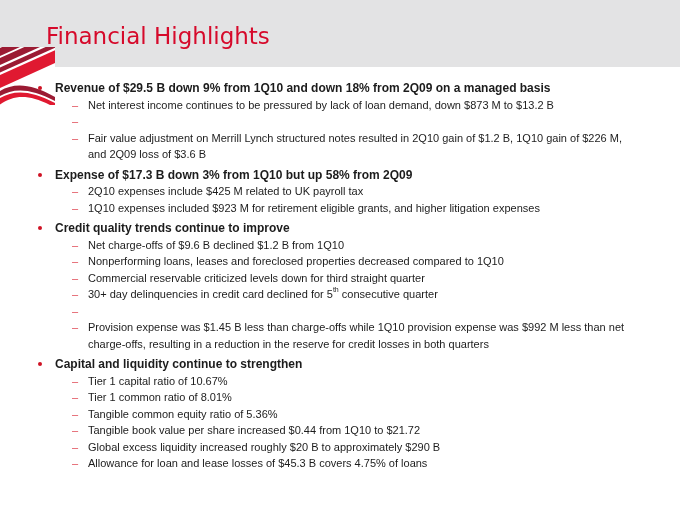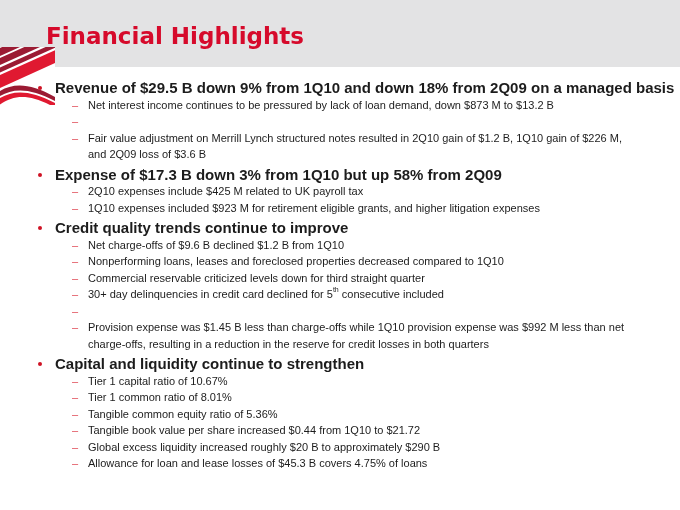--- a/index.html
+++ b/index.html
@@ -5,32 +5,32 @@
   html,body{margin:0;padding:0;background:#ffffff;}
   .slide{
     position:relative;width:680px;height:510px;background:#ffffff;
     font-family:"Liberation Sans",sans-serif;overflow:hidden;
     --band:#e3e3e4;--titlered:#d60a2b;--dotred:#cf1224;--dashred:#e04b57;
     --text:#1c1c1c;--flagd:#9b1b33;--flagb:#e01931;
   }
   .band{position:absolute;top:0;left:0;right:0;height:67px;background:var(--band);}
   .page-title{
     margin:0;padding:24px 0 0 46px;
-    font-family:"DejaVu Sans",sans-serif;font-weight:bold;
+    font-family:"DejaVu Sans",sans-serif;font-weight:normal;
     font-size:23px;line-height:24px;color:var(--titlered);white-space:nowrap;
   }
   .logo-box{position:absolute;left:0;top:47px;width:55px;height:58px;background:#ffffff;}
   .logo-box svg{display:block;}
   .fd{fill:var(--flagd);}
   .fb{fill:var(--flagb);}
   .content{position:absolute;left:0;top:80px;width:680px;}
   .blk{margin:0 0 4px 0;}
   .head{display:flex;align-items:flex-start;}
   .dot{flex:none;width:4px;height:4px;border-radius:50%;background:var(--dotred);margin:6px 13px 0 38px;}
-  .head-text{font-size:15px;font-weight:bold;line-height:16.5px;color:var(--text);white-space:nowrap;}
+  .head-text{font-size:12px;font-weight:bold;line-height:16.5px;color:var(--text);white-space:nowrap;}
   .sub{display:flex;align-items:flex-start;}
   .dash{flex:none;width:16px;margin-left:72px;font-size:11px;line-height:16.5px;color:var(--dashred);}
   .sub-text{font-size:11px;line-height:16.5px;color:var(--text);white-space:nowrap;}
   .sub-text .line{display:block;}
   .sub-text sup{font-size:7px;line-height:0;position:relative;top:-1px;}
 </style>
 </head>
 <body>
 
 <div class="slide" style="--band: #e3e3e4; --titlered: #d60a2b; --dotred: #cf1224; --dashred: #e04b57; --text: #1c1c1c; --flagd: #9b1b33; --flagb: #e01931;">
@@ -97,21 +97,21 @@
         <div class="sub">
           <span class="dash">–</span>
           <span class="sub-text">Nonperforming loans, leases and foreclosed properties decreased compared to 1Q10</span>
         </div>
         <div class="sub">
           <span class="dash">–</span>
           <span class="sub-text">Commercial reservable criticized levels down for third straight quarter</span>
         </div>
         <div class="sub">
           <span class="dash">–</span>
-          <span class="sub-text"><span class="">30+ day delinquencies in credit card declined for 5</span><sup class="">th</sup><span class=""> consecutive included</span></span>
+          <span class="sub-text"><span class="">30+ day delinquencies in credit card declined for 5</span><sup class="">th</sup><span class=""> consecutive quarter</span></span>
         </div>
         <div class="sub">
           <span class="dash">–</span>
         </div>
         <div class="sub">
           <span class="dash">–</span>
           <span class="sub-text">
             <span class="line">Provision expense was $1.45 B less than charge-offs while 1Q10 provision expense was $992 M less than net</span>
             <span class="line">charge-offs, resulting in a reduction in the reserve for credit losses in both quarters</span>
           </span>

